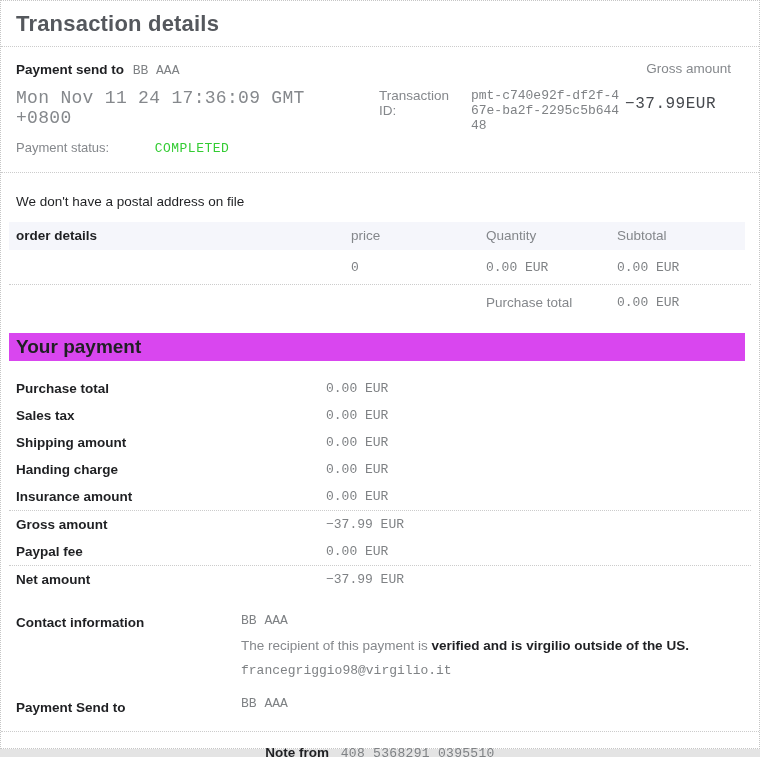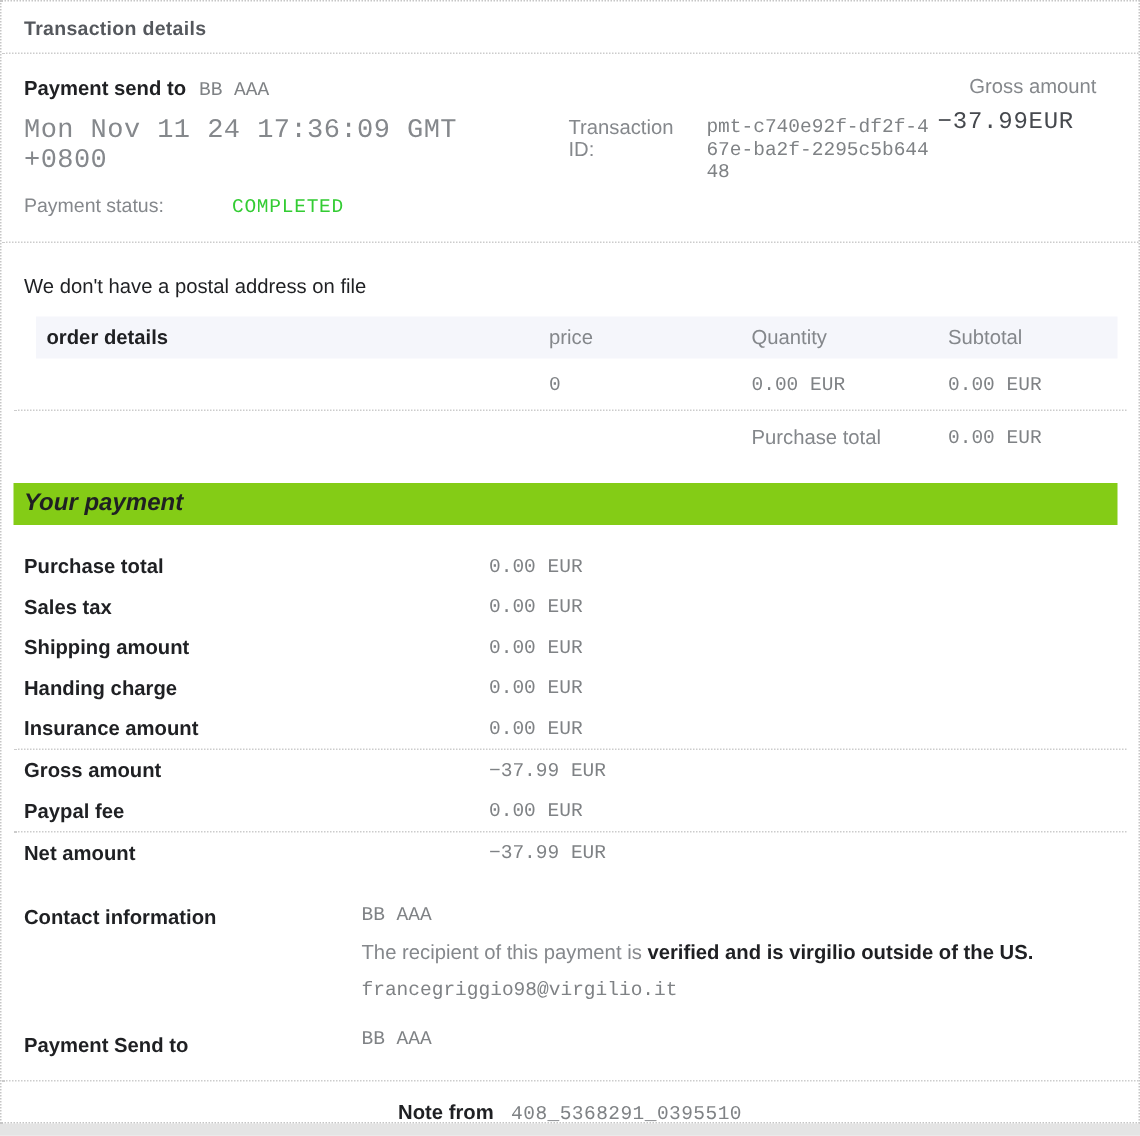--- a/index.html
+++ b/index.html
@@ -22,21 +22,21 @@
   }
   .mono { font-family: "Liberation Mono", "DejaVu Sans Mono", monospace; }
   .val  { color: #7f8285; }
 
   
   .page-header {
     padding: 10px 15px 9px;
     border-bottom: 1px dotted #cccccc;
   }
   .page-header .title {
-    font-size: 13px;
+    font-size: 22px;
     font-weight: bold;
     color: #55585d;
     letter-spacing: 0.2px;
   }
 
   
   .summary {
     display: flex;
     justify-content: space-between;
     padding: 11px 0 16px 15px;
@@ -55,39 +55,39 @@
     line-height: 15px;
     color: #7f8285;
     margin-left: 2px;
   }
   .summary-left .row3 { margin-top: 7px; }
   .summary-left .status-label { display: inline-block; width: 135px; color: #85888c; }
   .summary-left .status-value { font-size: 13px; letter-spacing: 0.5px; }
   .summary-right { text-align: right; margin-top: 3px; }
   .summary-right .ga-label { color: #85888c; font-size: 13.5px; padding-right: 28px; }
   .summary-right .ga-value {
-    margin-top: 7px;
+    margin-top: 19px;
     padding-right: 43px;
     font-size: 16px;
     color: #46494e;
     letter-spacing: 0.5px;
   }
 
   
   .postal {
     padding: 21px 15px 13px;
     font-weight: normal;
     font-size: 13.5px;
   }
 
   
   .order-grid {
     display: grid;
     grid-template-columns: 342px 135px 131px auto;
-    margin: 0 14px 0 23px;
+    margin: 0 14px 0 8px;
   }
   .order-grid.head {
     background: #f5f6fb;
     height: 28px;
     line-height: 28px;
   }
   .order-grid.head .c1 { padding-left: 7px; font-weight: bold; font-size: 13.5px; }
   .order-grid.head .hc { color: #84878b; font-size: 13.5px; }
   .order-grid.body { padding: 10px 0 9px; }
   .order-grid.body .cell { color: #7f8285; font-size: 13px; }
@@ -95,27 +95,26 @@
     border-top: 1px dotted #cccccc;
     margin: 0 8px;
   }
   .order-grid.totalrow { padding: 10px 0 13px; }
   .order-grid.totalrow .pt-label { color: #84878b; font-size: 13.5px; }
   .order-grid.totalrow .pt-value { color: #7f8285; font-size: 13px; }
 
   
   .yp-band {
     margin: 10px 14px 0 8px;
-    background: #84cc16;
+    background: #d946ef;
     height: 28px;
     line-height: 28px;
     padding-left: 7px;
     font-weight: bold;
-    font-size: 16px;
-    font-style: italic;
+    font-size: 19px;
   }
   .yp-rows { margin-top: 14px; }
   .yp-row {
     display: grid;
     grid-template-columns: 310px auto;
     padding: 0 0 0 15px;
     height: 27px;
     align-items: center;
   }
   .yp-row .lbl { font-weight: bold; font-size: 13.5px; }

